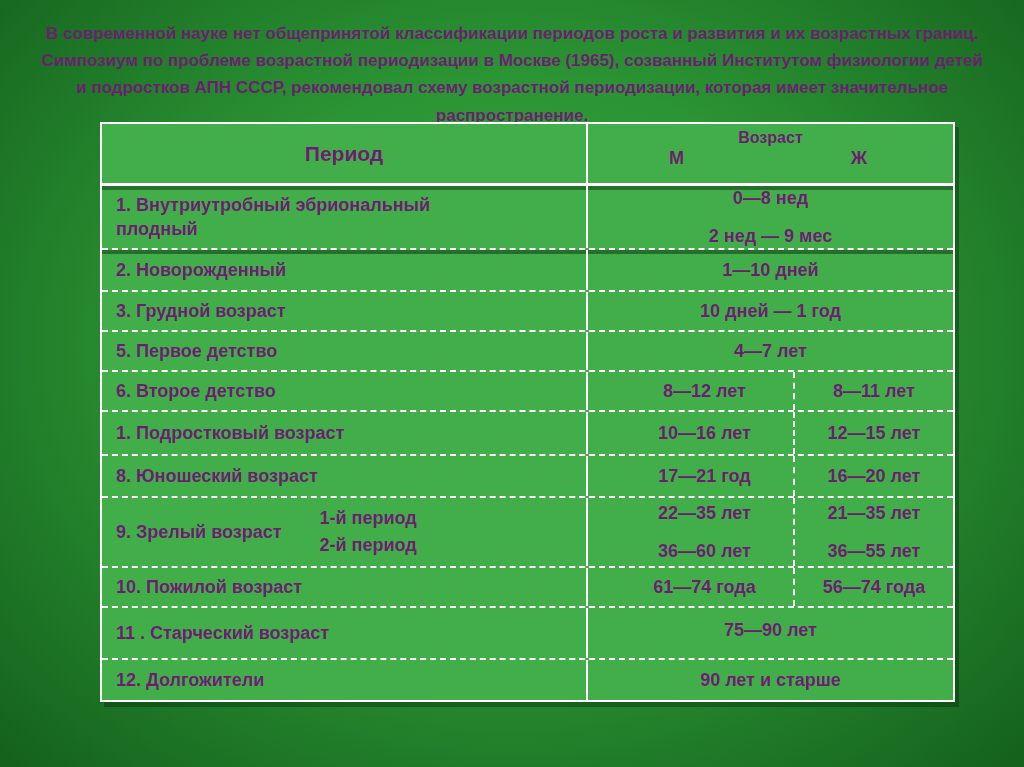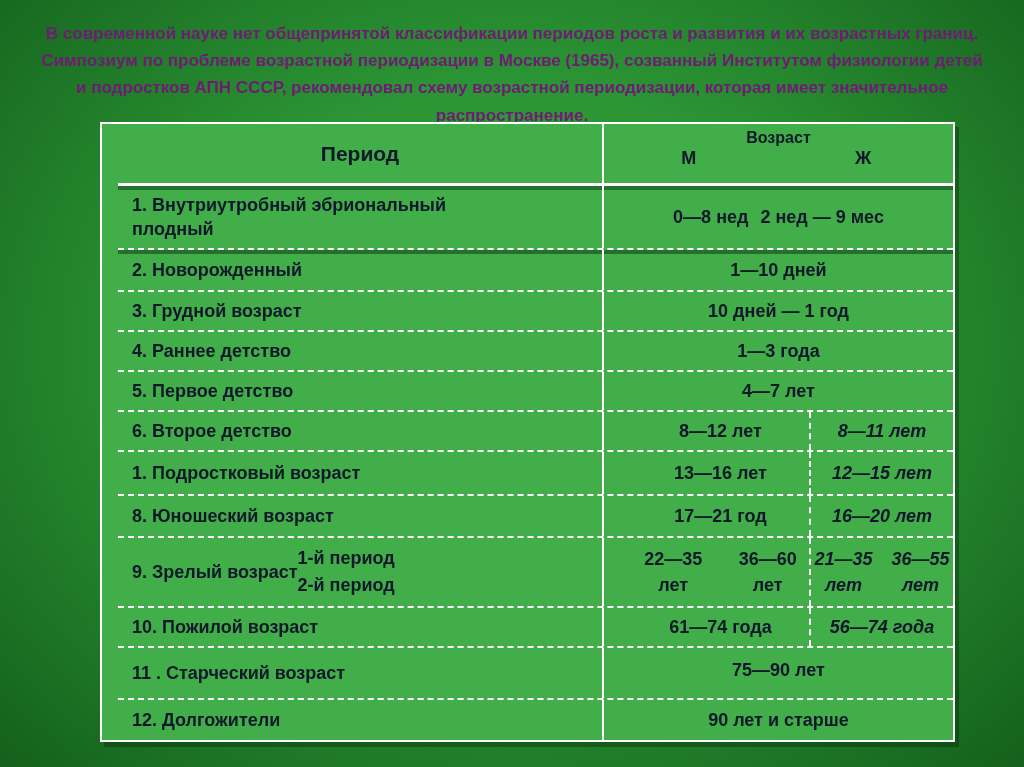--- a/index.html
+++ b/index.html
@@ -19,24 +19,23 @@
     padding: 20px 34px 0 34px;
   }
   .table {
     position: absolute;
     left: 100px;
     top: 122px;
     width: 855px;
     background: #42ae49;
     border: 2px solid #ffffff;
     box-shadow: 4px 5px 0 rgba(5, 40, 12, 0.40);
-    color: #0f172a;
+    color: #701a75;
     font-weight: bold;
     font-size: 18px;
-    padding-left: 16px;
   }
   .row {
     display: flex;
     position: relative;
     border-bottom: 2px dashed #ffffff;
     background: transparent;
   }
   .row:last-child { border-bottom: none; }
   .row.solid { border-bottom: 3px solid #ffffff; }
   .row.shadowed { box-shadow: 0 4px 0 rgba(6, 48, 16, 0.50); }
@@ -45,34 +44,34 @@
     width: 486px;
     border-right: 2px solid #ffffff;
     padding-left: 14px;
     padding-right: 20px;
   }
   .period.multi { flex-direction: column; align-items: flex-start; justify-content: center; line-height: 1.35; }
   .age { justify-content: center; text-align: center; }
   .age.span { flex: 1; }
   .age.male { width: 177px; margin-left: 28px; }
   .age.female { flex: 1; }
-  .age.dashedleft { border-left: 2px dashed #ffffff; font-style: italic; }
-  .age.multi { flex-direction: row; justify-content: center; line-height: 1.45; gap: 12px; }
+  .age.dashedleft { border-left: 2px dashed #ffffff; }
+  .age.multi { flex-direction: column; justify-content: center; line-height: 1.45; gap: 12px; }
   .r11 .age { align-items: center; padding-bottom: 5px; }
 
   
   .header .period { justify-content: center; padding-left: 0; padding-right: 0; font-size: 21px; }
   .agehead { flex: 1; display: flex; flex-direction: column; justify-content: flex-start; padding-top: 5px; }
   .vozrast { text-align: center; font-size: 16px; }
   .mf { display: flex; font-size: 18px; margin-top: 1px; }
   .mf .m { width: 48.5%; text-align: center; }
   .mf .f { flex: 1; text-align: center; }
 
   
-  .p9 { }
+  .p9 { gap: 38px; }
   .subperiods { display: flex; flex-direction: column; line-height: 1.5; }
 </style>
 </head>
 <body>
 
 <div class="slide">
 
   <p class="intro">В современной науке нет общепринятой классификации периодов роста и развития и их возрастных границ. Симпозиум по проблеме возрастной периодизации в Москве (1965), созванный Институтом физиологии детей и подростков АПН СССР, рекомендовал схему возрастной периодизации, которая имеет значительное распространение.</p>
 
   <div class="table">
@@ -112,28 +111,20 @@
 
     <div class="row" style="height:40px">
       <div class="cell period">
         <span>3. Грудной возраст</span>
       </div>
       <div class="cell age span">
         <span>10 дней — 1 год</span>
       </div>
     </div>
 
-    <div class="row" style="height:40px">
-      <div class="cell period">
-        <span>4. Раннее детство</span>
-      </div>
-      <div class="cell age span">
-        <span>1—3 года</span>
-      </div>
-    </div>
 
     <div class="row" style="height:40px">
       <div class="cell period">
         <span>5. Первое детство</span>
       </div>
       <div class="cell age span">
         <span>4—7 лет</span>
       </div>
     </div>
 
@@ -147,21 +138,21 @@
       <div class="cell age female dashedleft">
         <span>8—11 лет</span>
       </div>
     </div>
 
     <div class="row" style="height:44px">
       <div class="cell period">
         <span>1. Подростковый возраст</span>
       </div>
       <div class="cell age male">
-        <span>13—16 лет</span>
+        <span>10—16 лет</span>
       </div>
       <div class="cell age female dashedleft">
         <span>12—15 лет</span>
       </div>
     </div>
 
     <div class="row" style="height:42px">
       <div class="cell period">
         <span>8. Юношеский возраст</span>
       </div>

